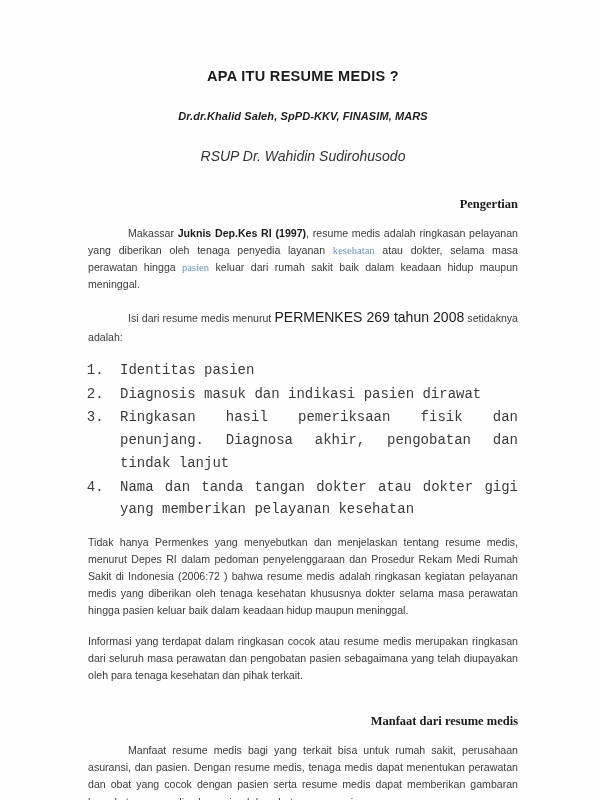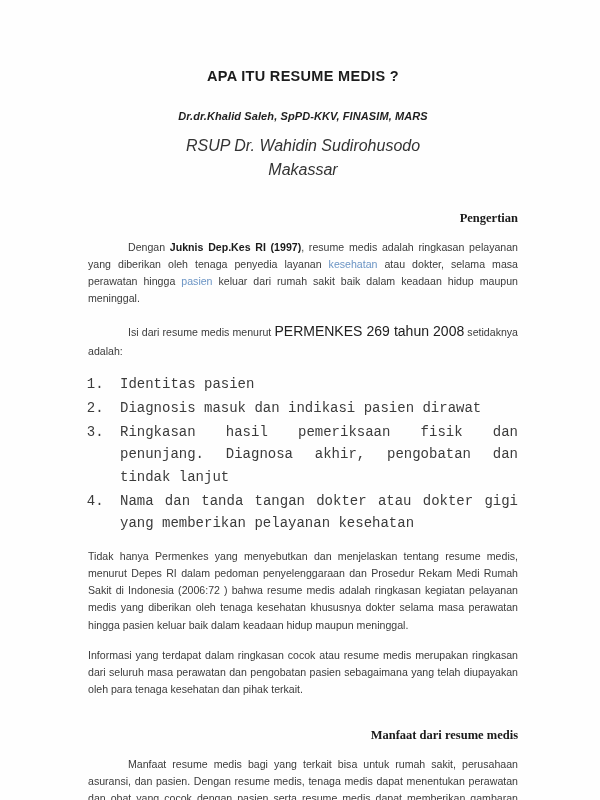--- a/index.html
+++ b/index.html
@@ -45,23 +45,23 @@
     font-style: italic;
     font-size: 11px;
     letter-spacing: 0.1px;
     color: #1f1f1f;
     margin-top: 25px;
   }
   .doc-affil {
     text-align: center;
     font-family: "Liberation Sans", sans-serif;
     font-style: italic;
-    font-size: 16px;
+    font-size: 14px;
     color: #333333;
-    margin-top: 12px;
+    margin-top: 24px;
     line-height: 1.45;
   }
   .doc-affil .affil-line2 {
     display: block;
   }
 
   
   .section-heading {
     font-family: "Liberation Serif", serif;
     font-weight: bold;
@@ -92,20 +92,21 @@
     color: #1a1a1a;
     font-weight: bold;
   }
   .para .semi {
     color: #202020;
     font-weight: normal;
     font-size: 14px;
   }
   .link {
     color: #6b94c4;
+    font-family: Liberation Serif, serif;
   }
 
   
   ol.num-list {
     margin: 13px 0 0 0;
     padding-left: 24px;
     font-family: Liberation Mono, monospace;
     font-size: 14px;
     line-height: 1.62;
     color: #3b3b3b;
@@ -127,27 +128,26 @@
 
 <div class="page">
   <div class="content">
 
     <div class="doc-title">APA ITU RESUME MEDIS ?</div>
 
     <div class="doc-author">Dr.dr.Khalid Saleh, SpPD-KKV, FINASIM, MARS</div>
 
     <div class="doc-affil">
       <span>RSUP Dr. Wahidin Sudirohusodo</span>
-      <span class="affil-line2">Makassar</span>
     </div>
 
     <div class="section-heading">Pengertian</div>
 
     <p class="para indented">
-      <span>Dengan </span><b>Juknis Dep.Kes RI (1997)</b><span>, resume medis adalah ringkasan pelayanan yang diberikan oleh tenaga penyedia layanan </span><span class="link">kesehatan</span><span> atau dokter, selama masa perawatan hingga </span><span class="link">pasien</span><span> keluar dari rumah sakit baik dalam keadaan hidup maupun meninggal.</span>
+      <span>Makassar </span><b>Juknis Dep.Kes RI (1997)</b><span>, resume medis adalah ringkasan pelayanan yang diberikan oleh tenaga penyedia layanan </span><span class="link">kesehatan</span><span> atau dokter, selama masa perawatan hingga </span><span class="link">pasien</span><span> keluar dari rumah sakit baik dalam keadaan hidup maupun meninggal.</span>
     </p>
 
     <p class="para indented">
       <span>Isi dari resume medis menurut </span><span class="semi">PERMENKES 269 tahun 2008</span><span> setidaknya adalah:</span>
     </p>
 
     <ol class="num-list">
       <li>Identitas pasien</li>
       <li>Diagnosis masuk dan indikasi pasien dirawat</li>
       <li class="just">Ringkasan hasil pemeriksaan fisik dan penunjang. Diagnosa akhir, pengobatan dan tindak lanjut</li>

